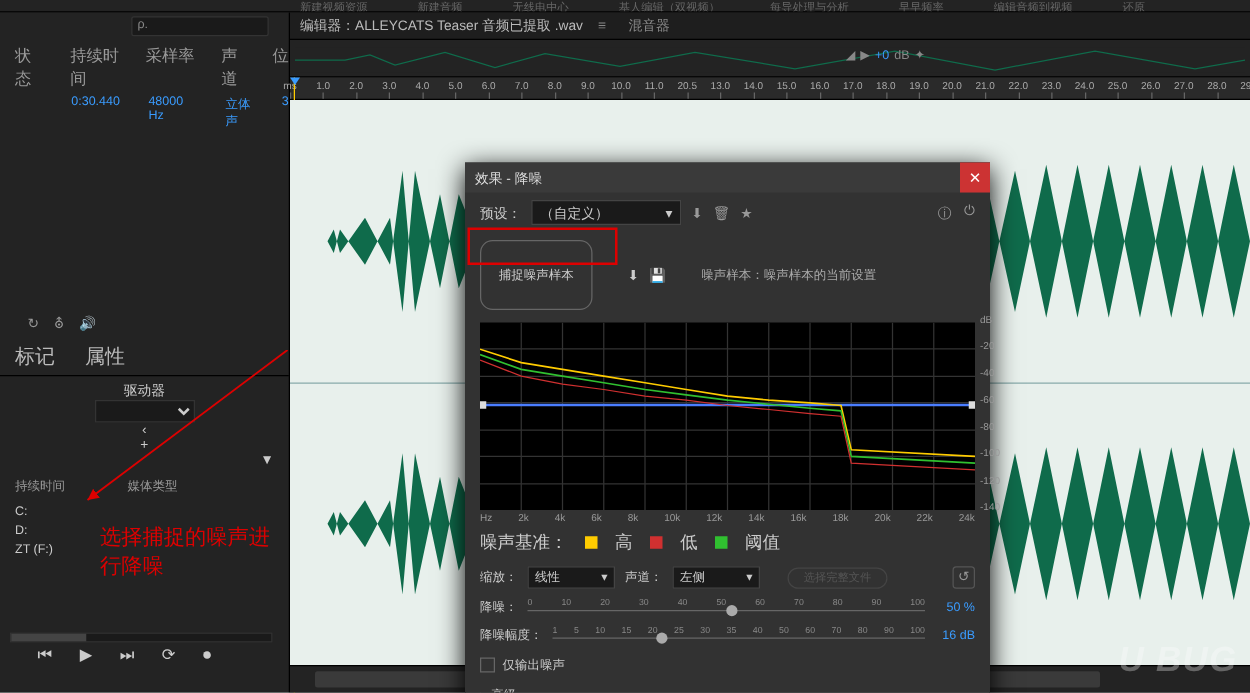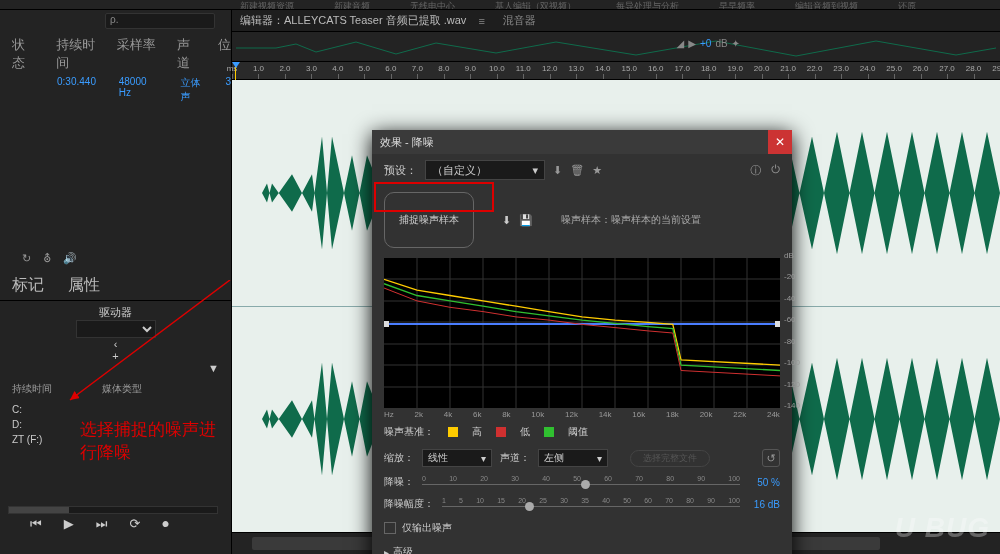--- a/index.html
+++ b/index.html
@@ -64,21 +64,21 @@
   .m-row.preset .ic { color:#999; cursor:pointer;}
   .m-row.preset .right { margin-left:auto; display:flex; gap:10px; color:#999;}
   .capture { position:relative; }
   .cap-btn { border:1px solid #666; border-radius:10px; padding:20px 14px; font-size:10px; color:#ccc; background:none;}
   .redbox { position:absolute; left:2px; top:-4px; width:120px; height:30px; border:2px solid #d00;}
   .cap-txt { margin-left:20px; color:#aaa; font-size:10px;}
   .spectrum { position:relative; margin:4px 12px 0 12px; height:150px; background:#000; }
   .spec-y { position:absolute; right:-22px; top:-4px; bottom:0; width:20px; font-size:8px; color:#999; text-align:left;}
   .spec-y span{position:absolute; left:2px;}
   .spec-x { display:flex; justify-content:space-between; padding:2px 12px 0 12px; font-size:8px; color:#999;}
-  .legend { display:flex; gap:14px; padding:6px 12px; font-size:10px; align-items:center;}
+  .legend { display:flex; gap:14px; padding:6px 12px; font-size:14px; align-items:center;}
   .swatch{width:10px;height:10px;display:inline-block;}
   .selrow { display:flex; align-items:center; gap:8px; padding:4px 12px; font-size:10px;}
   .sel2{ width:70px; height:18px; background:#1a1a1a; border:1px solid #444; display:flex; align-items:center; justify-content:space-between; padding:0 5px;}
   .ghost-btn{ margin-left:14px; border:1px solid #444; border-radius:9px; padding:1px 12px; font-size:9px; color:#555; background:none;}
   .reset{ margin-left:auto; width:18px;height:18px;border:1px solid #555;border-radius:3px;color:#999;text-align:center;line-height:16px;font-size:11px;}
   .slider-row{ display:flex; align-items:center; padding:4px 12px; font-size:10px; gap:8px;}
   .slider-track{ flex:1; height:14px; position:relative;}
   .slider-line{ position:absolute; top:9px; left:0; right:0; height:1px; background:#666;}
   .slider-ticks{ position:absolute; top:0; left:0; right:0; display:flex; justify-content:space-between; font-size:7px; color:#888;}
   .slider-knob{ position:absolute; top:5px; width:9px; height:9px; background:#aaa; border-radius:50%;}
@@ -214,21 +214,21 @@
       <span style="left: 24.1379%;">7.0</span>
       <div class="ruler-tick" style="left: 24.1379%;"></div>
       <span style="left: 27.5862%;">8.0</span>
       <div class="ruler-tick" style="left: 27.5862%;"></div>
       <span style="left: 31.0345%;">9.0</span>
       <div class="ruler-tick" style="left: 31.0345%;"></div>
       <span style="left: 34.4828%;">10.0</span>
       <div class="ruler-tick" style="left: 34.4828%;"></div>
       <span style="left: 37.931%;">11.0</span>
       <div class="ruler-tick" style="left: 37.931%;"></div>
-      <span style="left: 41.3793%;">12.0</span>
+      <span style="left: 41.3793%;">20.5</span>
       <div class="ruler-tick" style="left: 41.3793%;"></div>
       <span style="left: 44.8276%;">13.0</span>
       <div class="ruler-tick" style="left: 44.8276%;"></div>
       <span style="left: 48.2759%;">14.0</span>
       <div class="ruler-tick" style="left: 48.2759%;"></div>
       <span style="left: 51.7241%;">15.0</span>
       <div class="ruler-tick" style="left: 51.7241%;"></div>
       <span style="left: 55.1724%;">16.0</span>
       <div class="ruler-tick" style="left: 55.1724%;"></div>
       <span style="left: 58.6207%;">17.0</span>

